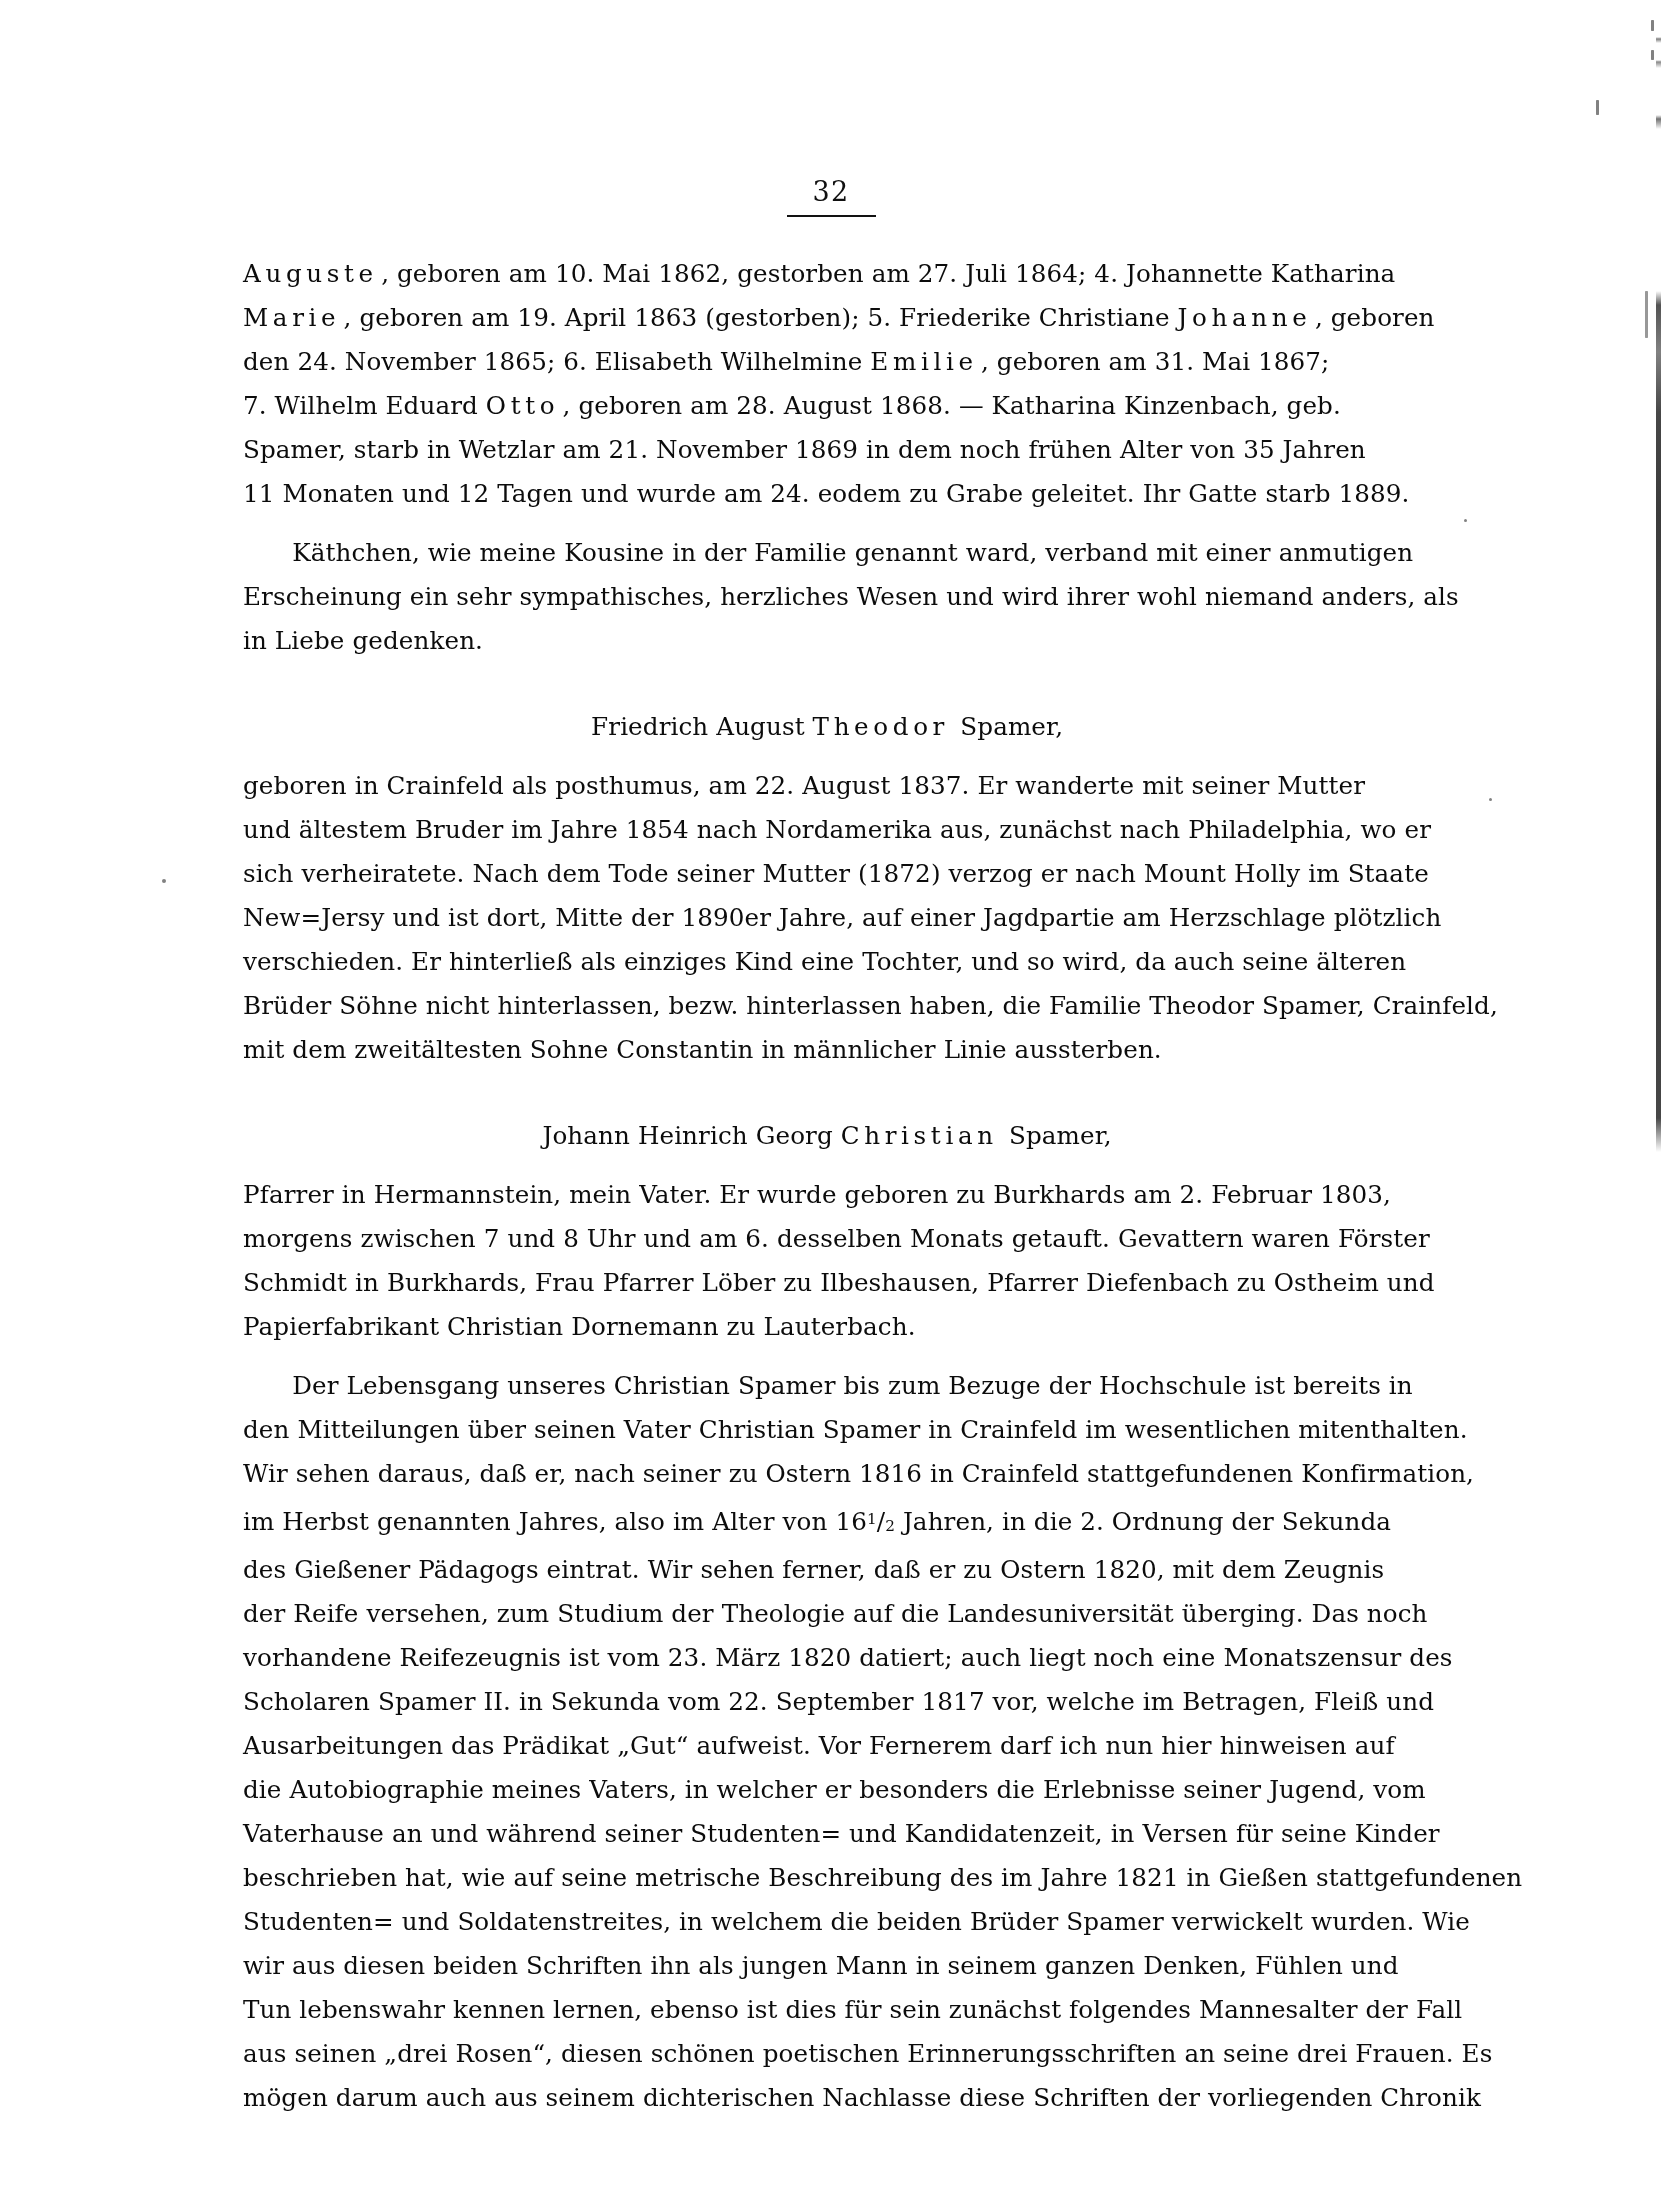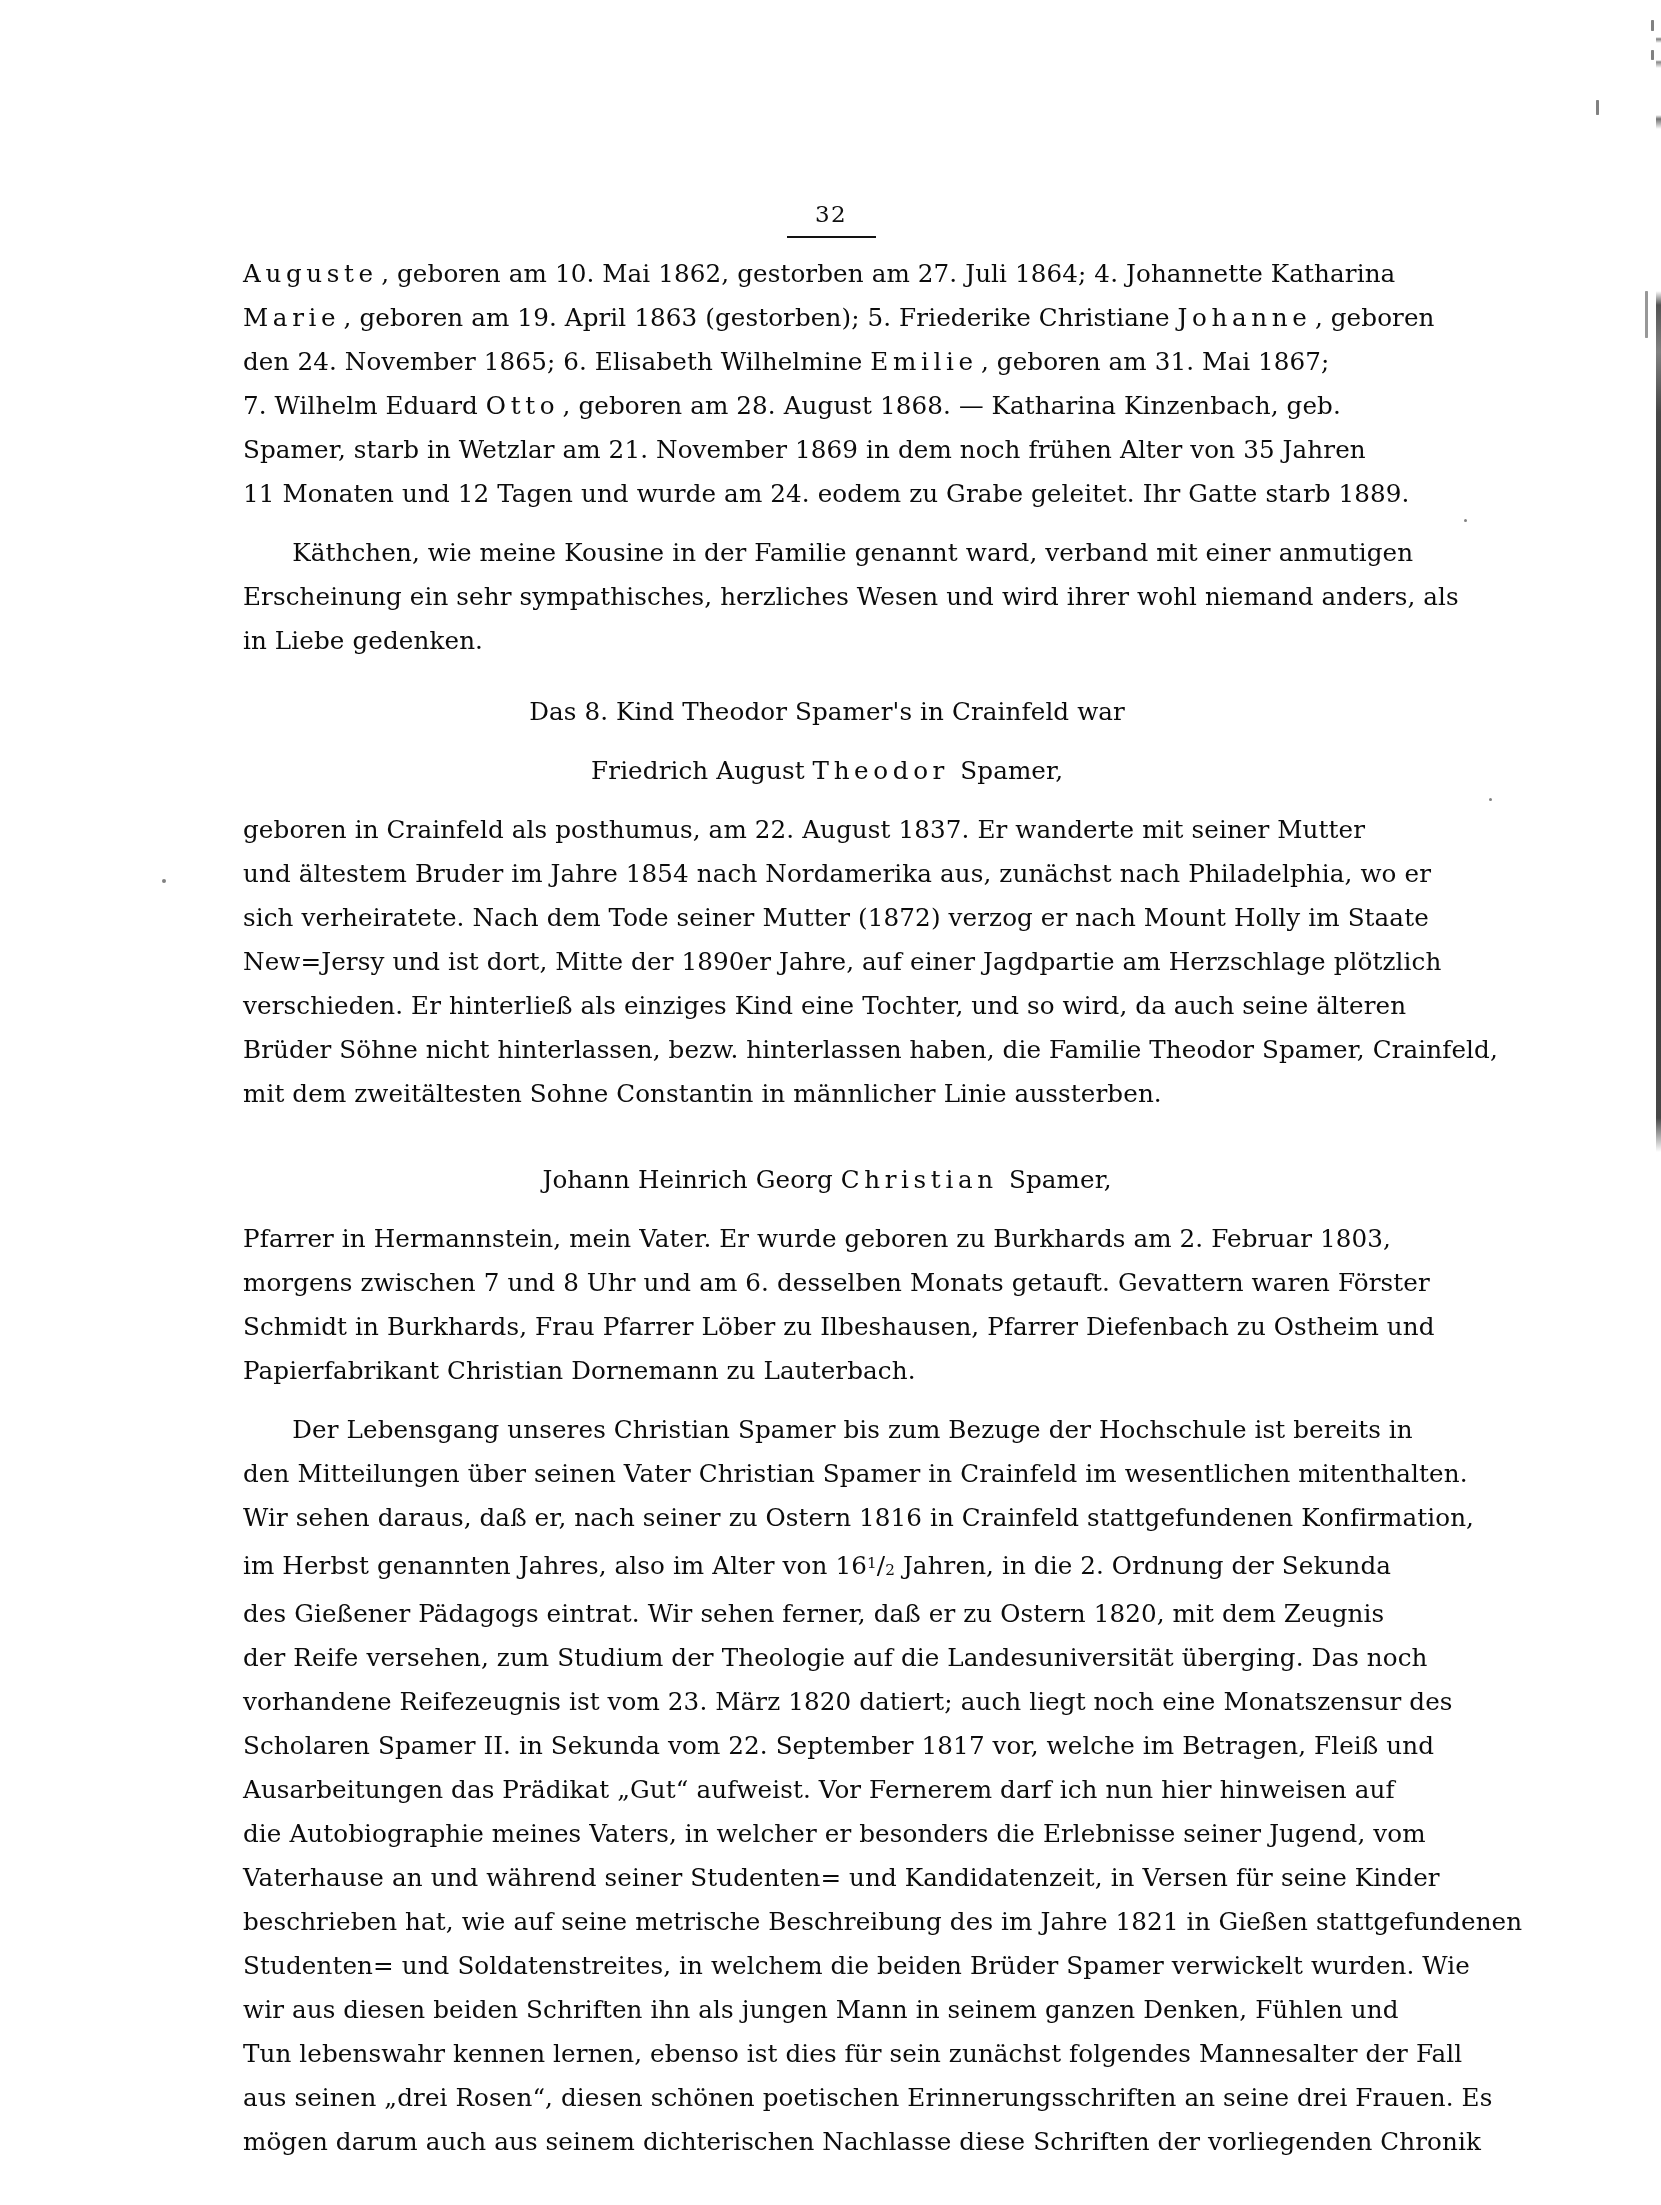--- a/index.html
+++ b/index.html
@@ -59,25 +59,24 @@
   
   .page-header {
     position: absolute;
     top: 178px;
     left: 0;
     width: 1662px;
     text-align: center;
   }
   .folio-number {
     font-family: "DejaVu Serif", "Liberation Serif", serif;
-    font-size: 23px;
+    font-size: 27px;
     letter-spacing: 1.4px;
     color: #101010;
     line-height: 1;
-    margin-top: 25px;
   }
   .folio-rule {
     width: 89px;
     height: 2px;
     background: #121212;
     margin: 9.5px auto 0 auto;
   }
 
   
   .textblock {
@@ -141,23 +140,20 @@
         <div class="ln"><span>Spamer, starb in Wetzlar am 21. November 1869 in dem noch frühen Alter von 35 Jahren</span></div>
         <div class="ln"><span>11 Monaten und 12 Tagen und wurde am 24. eodem zu Grabe geleitet. Ihr Gatte starb 1889.</span></div>
       </div>
       <div class="gap-sm"></div>
       <div>
         <div class="ln ind"><span>Käthchen, wie meine Kousine in der Familie genannt ward, verband mit einer anmutigen</span></div>
         <div class="ln"><span>Erscheinung ein sehr sympathisches, herzliches Wesen und wird ihrer wohl niemand anders, als</span></div>
         <div class="ln"><span>in Liebe gedenken.</span></div>
       </div>
       <div class="gap-md"></div>
-      <div>
-        <div class="ln ctr"><span>Das 8. Kind Theodor Spamer's in Crainfeld war</span></div>
-      </div>
       <div class="gap-sm"></div>
       <div>
         <div class="ln ctr"><span>Friedrich August </span><span class="sp">Theodor</span><span> Spamer,</span></div>
       </div>
       <div class="gap-sm"></div>
       <div>
         <div class="ln"><span>geboren in Crainfeld als posthumus, am 22. August 1837.  Er wanderte mit seiner Mutter</span></div>
         <div class="ln"><span>und ältestem Bruder im Jahre 1854 nach Nordamerika aus, zunächst nach Philadelphia, wo er</span></div>
         <div class="ln"><span>sich verheiratete.  Nach dem Tode seiner Mutter (1872) verzog er nach Mount Holly im Staate</span></div>
         <div class="ln"><span>New=Jersy und ist dort, Mitte der 1890er Jahre, auf einer Jagdpartie am Herzschlage plötzlich</span></div>

